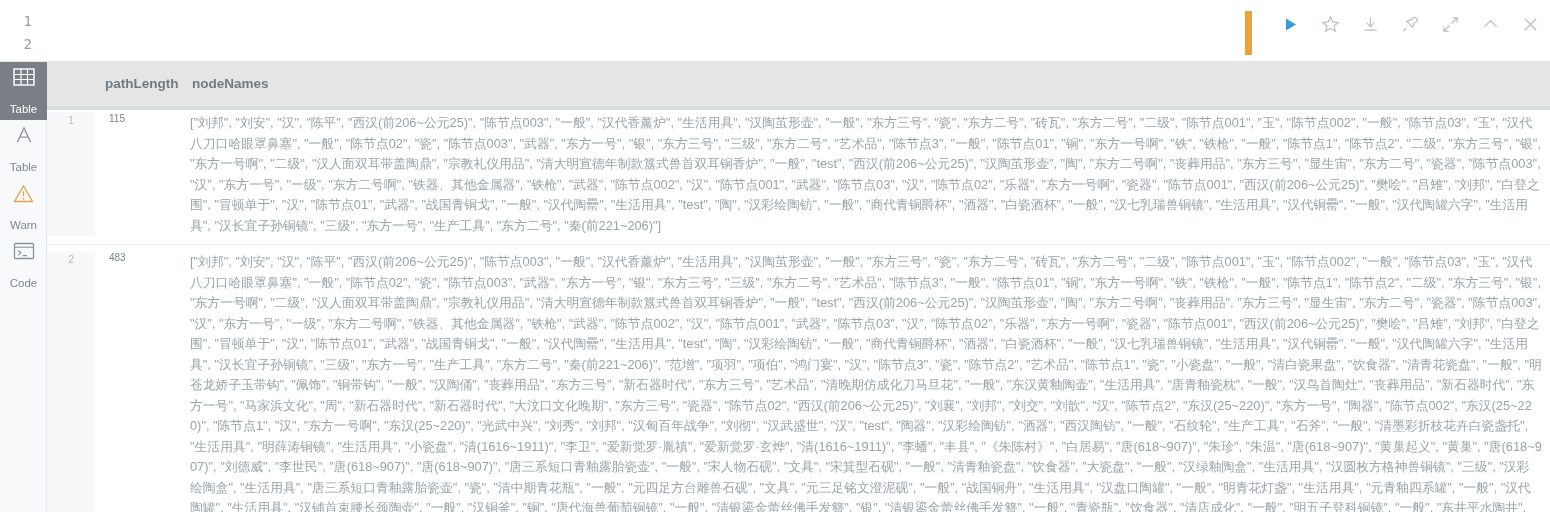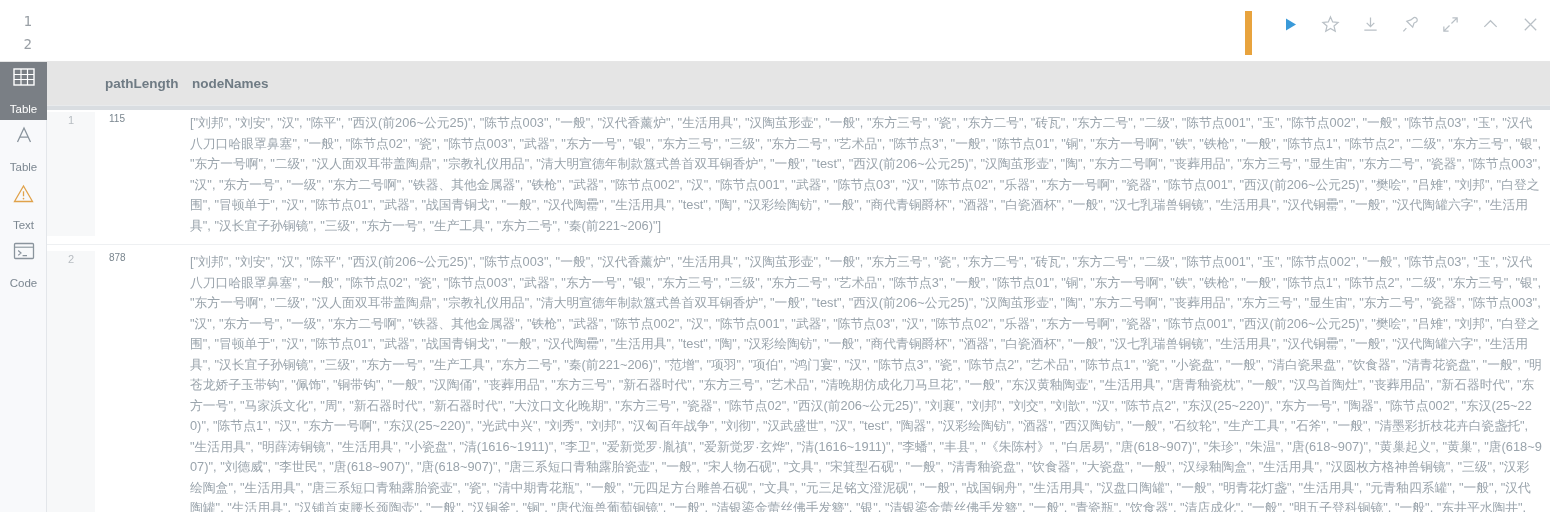--- a/index.html
+++ b/index.html
@@ -276,21 +276,21 @@
       </div>
 
       <div class="side-item">
         <span class="sicon">
           <svg width="21" height="19" viewBox="0 0 21 19">
               <path d="M10.5 2 L19.5 17.5 L1.5 17.5 Z" fill="none" stroke="#e0a24a" stroke-width="1.3"></path>
               <path d="M10.5 7.3 V12.3" stroke="#e0a24a" stroke-width="1.3"></path>
               <circle cx="10.5" cy="14.6" r="0.85" fill="#e0a24a"></circle>
             </svg>
         </span>
-        <span class="side-label">Text</span>
+        <span class="side-label">Warn</span>
       </div>
 
       <div class="side-item">
         <span class="sicon">
           <svg width="22" height="18" viewBox="0 0 22 18">
               <rect x="1.5" y="1.5" width="19" height="15" rx="1" fill="none" stroke="#8a949d" stroke-width="1.3"></rect>
               <path d="M1.5 5.2 H20.5" stroke="#8a949d" stroke-width="1.1"></path>
               <path d="M5.2 8.5 L8 11 L5.2 13.4 M9.6 13.6 H14" stroke="#8a949d" stroke-width="1.2" fill="none"></path>
             </svg>
         </span>
@@ -309,19 +309,19 @@
         <div class="scroll-top-strip"></div>
 
         <div class="trow r1">
           <div class="rn">1</div>
           <div class="cell-pathlen">115</div>
           <div class="cell-nodenames">["刘邦", "刘安", "汉", "陈平", "西汉(前206~公元25)", "陈节点003", "一般", "汉代香薰炉", "生活用具", "汉陶茧形壶", "一般", "东方三号", "瓷", "东方二号", "砖瓦", "东方二号", "二级", "陈节点001", "玉", "陈节点002", "一般", "陈节点03", "玉", "汉代八刀口哈眼罩鼻塞", "一般", "陈节点02", "瓷", "陈节点003", "武器", "东方一号", "银", "东方三号", "三级", "东方二号", "艺术品", "陈节点3", "一般", "陈节点01", "铜", "东方一号啊", "铁", "铁枪", "一般", "陈节点1", "陈节点2", "二级", "东方三号", "银", "东方一号啊", "二级", "汉人面双耳带盖陶鼎", "宗教礼仪用品", "清大明宣德年制款簋式兽首双耳铜香炉", "一般", "test", "西汉(前206~公元25)", "汉陶茧形壶", "陶", "东方二号啊", "丧葬用品", "东方三号", "显生宙", "东方二号", "瓷器", "陈节点003", "汉", "东方一号", "一级", "东方二号啊", "铁器、其他金属器", "铁枪", "武器", "陈节点002", "汉", "陈节点001", "武器", "陈节点03", "汉", "陈节点02", "乐器", "东方一号啊", "瓷器", "陈节点001", "西汉(前206~公元25)", "樊哙", "吕雉", "刘邦", "白登之围", "冒顿单于", "汉", "陈节点01", "武器", "战国青铜戈", "一般", "汉代陶罍", "生活用具", "test", "陶", "汉彩绘陶钫", "一般", "商代青铜爵杯", "酒器", "白瓷酒杯", "一般", "汉七乳瑞兽铜镜", "生活用具", "汉代铜罍", "一般", "汉代陶罐六字", "生活用具", "汉长宜子孙铜镜", "三级", "东方一号", "生产工具", "东方二号", "秦(前221~206)"]</div>
         </div>
 
         <div class="trow r2">
           <div class="rn">2</div>
-          <div class="cell-pathlen">878</div>
+          <div class="cell-pathlen">483</div>
           <div class="cell-nodenames">["刘邦", "刘安", "汉", "陈平", "西汉(前206~公元25)", "陈节点003", "一般", "汉代香薰炉", "生活用具", "汉陶茧形壶", "一般", "东方三号", "瓷", "东方二号", "砖瓦", "东方二号", "二级", "陈节点001", "玉", "陈节点002", "一般", "陈节点03", "玉", "汉代八刀口哈眼罩鼻塞", "一般", "陈节点02", "瓷", "陈节点003", "武器", "东方一号", "银", "东方三号", "三级", "东方二号", "艺术品", "陈节点3", "一般", "陈节点01", "铜", "东方一号啊", "铁", "铁枪", "一般", "陈节点1", "陈节点2", "二级", "东方三号", "银", "东方一号啊", "二级", "汉人面双耳带盖陶鼎", "宗教礼仪用品", "清大明宣德年制款簋式兽首双耳铜香炉", "一般", "test", "西汉(前206~公元25)", "汉陶茧形壶", "陶", "东方二号啊", "丧葬用品", "东方三号", "显生宙", "东方二号", "瓷器", "陈节点003", "汉", "东方一号", "一级", "东方二号啊", "铁器、其他金属器", "铁枪", "武器", "陈节点002", "汉", "陈节点001", "武器", "陈节点03", "汉", "陈节点02", "乐器", "东方一号啊", "瓷器", "陈节点001", "西汉(前206~公元25)", "樊哙", "吕雉", "刘邦", "白登之围", "冒顿单于", "汉", "陈节点01", "武器", "战国青铜戈", "一般", "汉代陶罍", "生活用具", "test", "陶", "汉彩绘陶钫", "一般", "商代青铜爵杯", "酒器", "白瓷酒杯", "一般", "汉七乳瑞兽铜镜", "生活用具", "汉代铜罍", "一般", "汉代陶罐六字", "生活用具", "汉长宜子孙铜镜", "三级", "东方一号", "生产工具", "东方二号", "秦(前221~206)", "范增", "项羽", "项伯", "鸿门宴", "汉", "陈节点3", "瓷", "陈节点2", "艺术品", "陈节点1", "瓷", "小瓷盘", "一般", "清白瓷果盘", "饮食器", "清青花瓷盘", "一般", "明苍龙娇子玉带钩", "佩饰", "铜带钩", "一般", "汉陶俑", "丧葬用品", "东方三号", "新石器时代", "东方三号", "艺术品", "清晚期仿成化刀马旦花", "一般", "东汉黄釉陶壶", "生活用具", "唐青釉瓷枕", "一般", "汉鸟首陶灶", "丧葬用品", "新石器时代", "东方一号", "马家浜文化", "周", "新石器时代", "新石器时代", "大汶口文化晚期", "东方三号", "瓷器", "陈节点02", "西汉(前206~公元25)", "刘襄", "刘邦", "刘交", "刘歆", "汉", "陈节点2", "东汉(25~220)", "东方一号", "陶器", "陈节点002", "东汉(25~220)", "陈节点1", "汉", "东方一号啊", "东汉(25~220)", "光武中兴", "刘秀", "刘邦", "汉匈百年战争", "刘彻", "汉武盛世", "汉", "test", "陶器", "汉彩绘陶钫", "酒器", "西汉陶钫", "一般", "石纹轮", "生产工具", "石斧", "一般", "清墨彩折枝花卉白瓷盏托", "生活用具", "明薛涛铜镜", "生活用具", "小瓷盘", "清(1616~1911)", "李卫", "爱新觉罗·胤禛", "爱新觉罗·玄烨", "清(1616~1911)", "李蟠", "丰县", "《朱陈村》", "白居易", "唐(618~907)", "朱珍", "朱温", "唐(618~907)", "黄巢起义", "黄巢", "唐(618~907)", "刘德威", "李世民", "唐(618~907)", "唐(618~907)", "唐三系短口青釉露胎瓷壶", "一般", "宋人物石砚", "文具", "宋箕型石砚", "一般", "清青釉瓷盘", "饮食器", "大瓷盘", "一般", "汉绿釉陶盒", "生活用具", "汉圆枚方格神兽铜镜", "三级", "汉彩绘陶盒", "生活用具", "唐三系短口青釉露胎瓷壶", "瓷", "清中期青花瓶", "一般", "元四足方台雕兽石砚", "文具", "元三足铭文澄泥砚", "一般", "战国铜舟", "生活用具", "汉盘口陶罐", "一般", "明青花灯盏", "生活用具", "元青釉四系罐", "一般", "汉代陶罐", "生活用具", "汉铺首束腰长颈陶壶", "一般", "汉铜釜", "铜", "唐代海兽葡萄铜镜", "一般", "清银鎏金蕾丝佛手发簪", "银", "清银鎏金蕾丝佛手发簪", "一般", "青瓷瓶", "饮食器", "清店成化", "一般", "明五子登科铜镜", "一般", "东井平水陶井", "丧葬用品", "汉硬质红陶猪圈", "二级", "明紫釉四"]</div>
         </div>
       </div>
     </div>
   </div>
 </div>
 
 </body></html>

